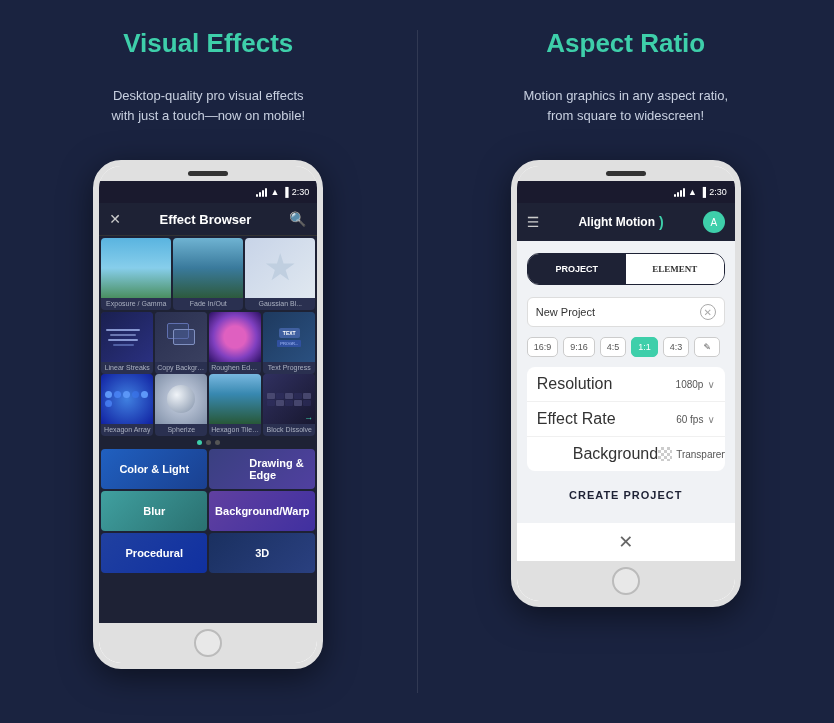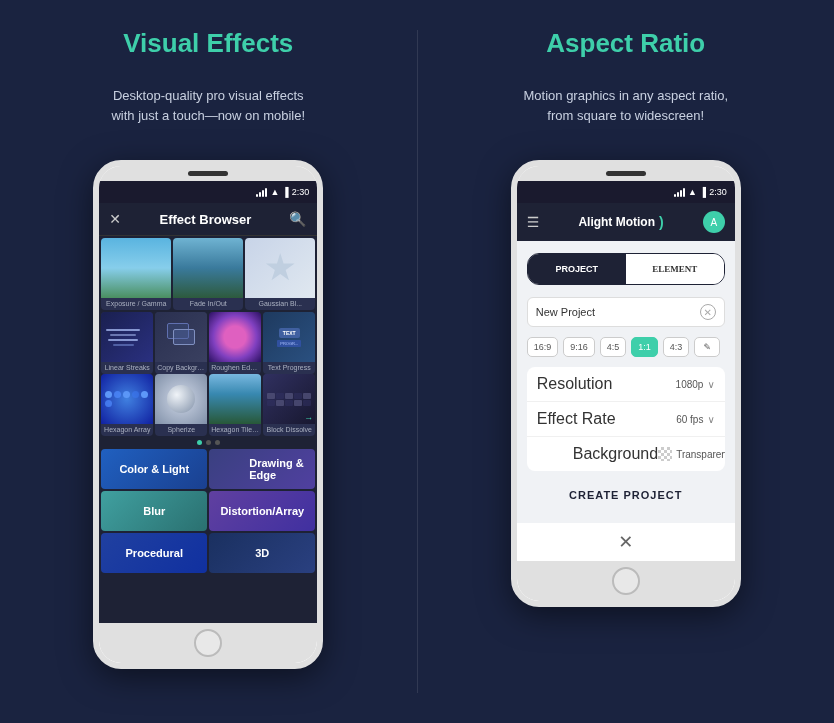--- a/index.html
+++ b/index.html
@@ -626,21 +626,21 @@
         <div class="category-item cat-color">
           <span>Color &amp; Light</span>
         </div>
         <div class="category-item cat-drawing">
           <span>Drawing &amp; Edge</span>
         </div>
         <div class="category-item cat-blur">
           <span>Blur</span>
         </div>
         <div class="category-item cat-distort">
-          <span>Distortion/Array</span>
+          <span>Background/Warp</span>
         </div>
         <div class="category-item cat-proc">
           <span>Procedural</span>
         </div>
         <div class="category-item cat-3d">
           <span>3D</span>
         </div>
       </div>
     </div>
 

